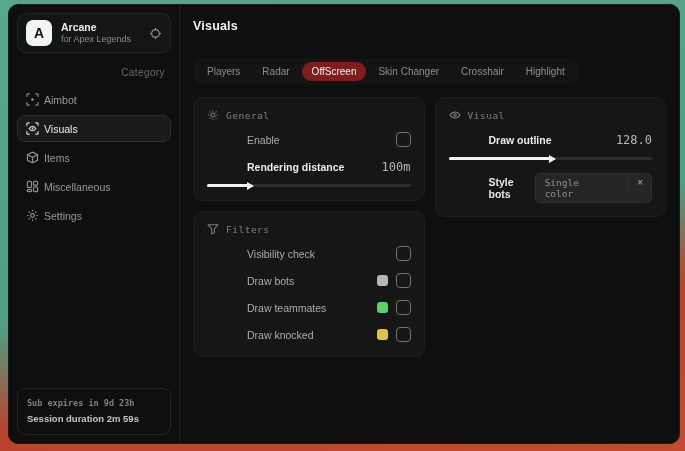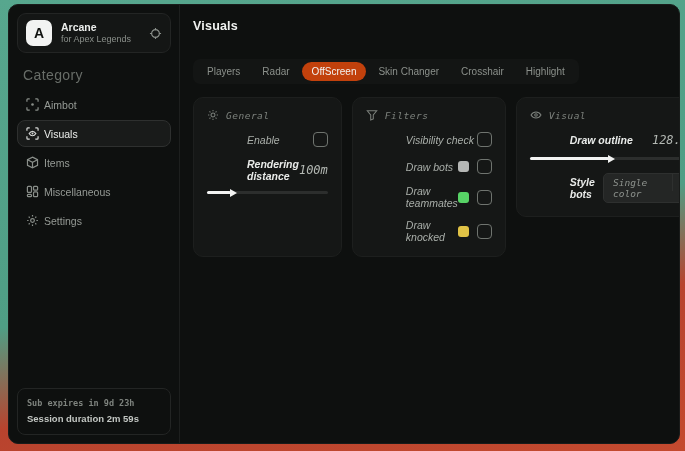--- a/index.html
+++ b/index.html
@@ -20,21 +20,21 @@
     background:#141615; border:1px solid #232524; border-radius:9px;
   }
   .logo {
     width:26px; height:26px; border-radius:7px; background:#f2f3f2; color:#101210;
     display:flex; align-items:center; justify-content:center; font-weight:bold; font-size:14px;
   }
   .brand-text { flex:1; line-height:1.25; }
   .brand-title { color:#eceeec; font-size:10.5px; font-weight:bold; }
   .brand-sub { color:#8a8f8a; font-size:9px; }
   .brand-icon { color:#8a8f8a; display:flex; }
-  .category { color:#686d68; font-size:14px; letter-spacing:.4px; margin:14px 6px 8px; }
+  .category { color:#686d68; font-size:10px; letter-spacing:.4px; margin:14px 6px 8px;text-align:right; }
   .nav { display:flex; flex-direction:column; gap:2px; }
   .nav-item {
     display:flex; align-items:center; gap:5px; padding:6px 8px; border-radius:8px;
     color:#969b96; font-size:10.5px; border:1px solid transparent; cursor:default;
   }
   .nav-item .ic { display:flex; color:#8a8f8a; }
   .nav-item.selected { background:#191b1a; border-color:#2e302f; color:#eceeec; }
   .nav-item.selected .ic { color:#d8dad8; }
   .side-footer {
     margin-top:auto; border:1px solid #232524; border-radius:8px; padding:7px 9px; line-height:1.7;font-weight:bold;
@@ -42,23 +42,23 @@
   .sub-line { font-family:"DejaVu Sans Mono", monospace; color:#7e837e; font-size:8.5px; }
   .ses-line { color:#c3c7c3; font-size:9.5px; }
   
   .main { flex:1; padding:14px 13px; overflow:hidden; }
   .page-title { color:#f0f2f0; font-size:12.5px; font-weight:bold; letter-spacing:.2px; }
   .tabbar {
     margin:26px 0 13px; display:inline-flex; align-items:center; gap:2px;
     background:#131514; border-radius:7px; padding:3px 4px;
   }
   .tab { color:#8b908b; font-size:10px; padding:4px 10px; border-radius:12px; white-space:nowrap; cursor:default; }
-  .tab.selected { background:#c2410c; color:#f2f3f2; }
+  .tab.selected { background:#7f1d1d; color:#f2f3f2; }
   .panels { display:grid; grid-template-columns:1fr 1fr; gap:10px; align-items:start; }
-  .col { display:flex; flex-direction:row; gap:10px;font-style:italic; }
+  .col { display:flex; flex-direction:column; gap:10px; }
   .panel { background:#151716; border:1px solid #1d1f1e; border-radius:10px; padding:11px 13px 13px; }
   .panel-head {
     display:flex; align-items:center; gap:7px; color:#7c817c;
     font-family:"DejaVu Sans Mono", monospace; font-size:9.5px; letter-spacing:.5px; margin-bottom:4px;
   }
   .panel-head .ic { display:flex; color:#7c817c; }
   .row { display:flex; align-items:center; justify-content:space-between; margin-top:10px; min-height:17px;padding-left:40px; }
   .lbl { color:#a9aea9; font-size:10.5px; }
   .lbl.strong { color:#e9ebe9; font-weight:bold; }
   .val { font-family:"DejaVu Sans Mono", monospace; color:#b4b9b4; font-size:12px; }

